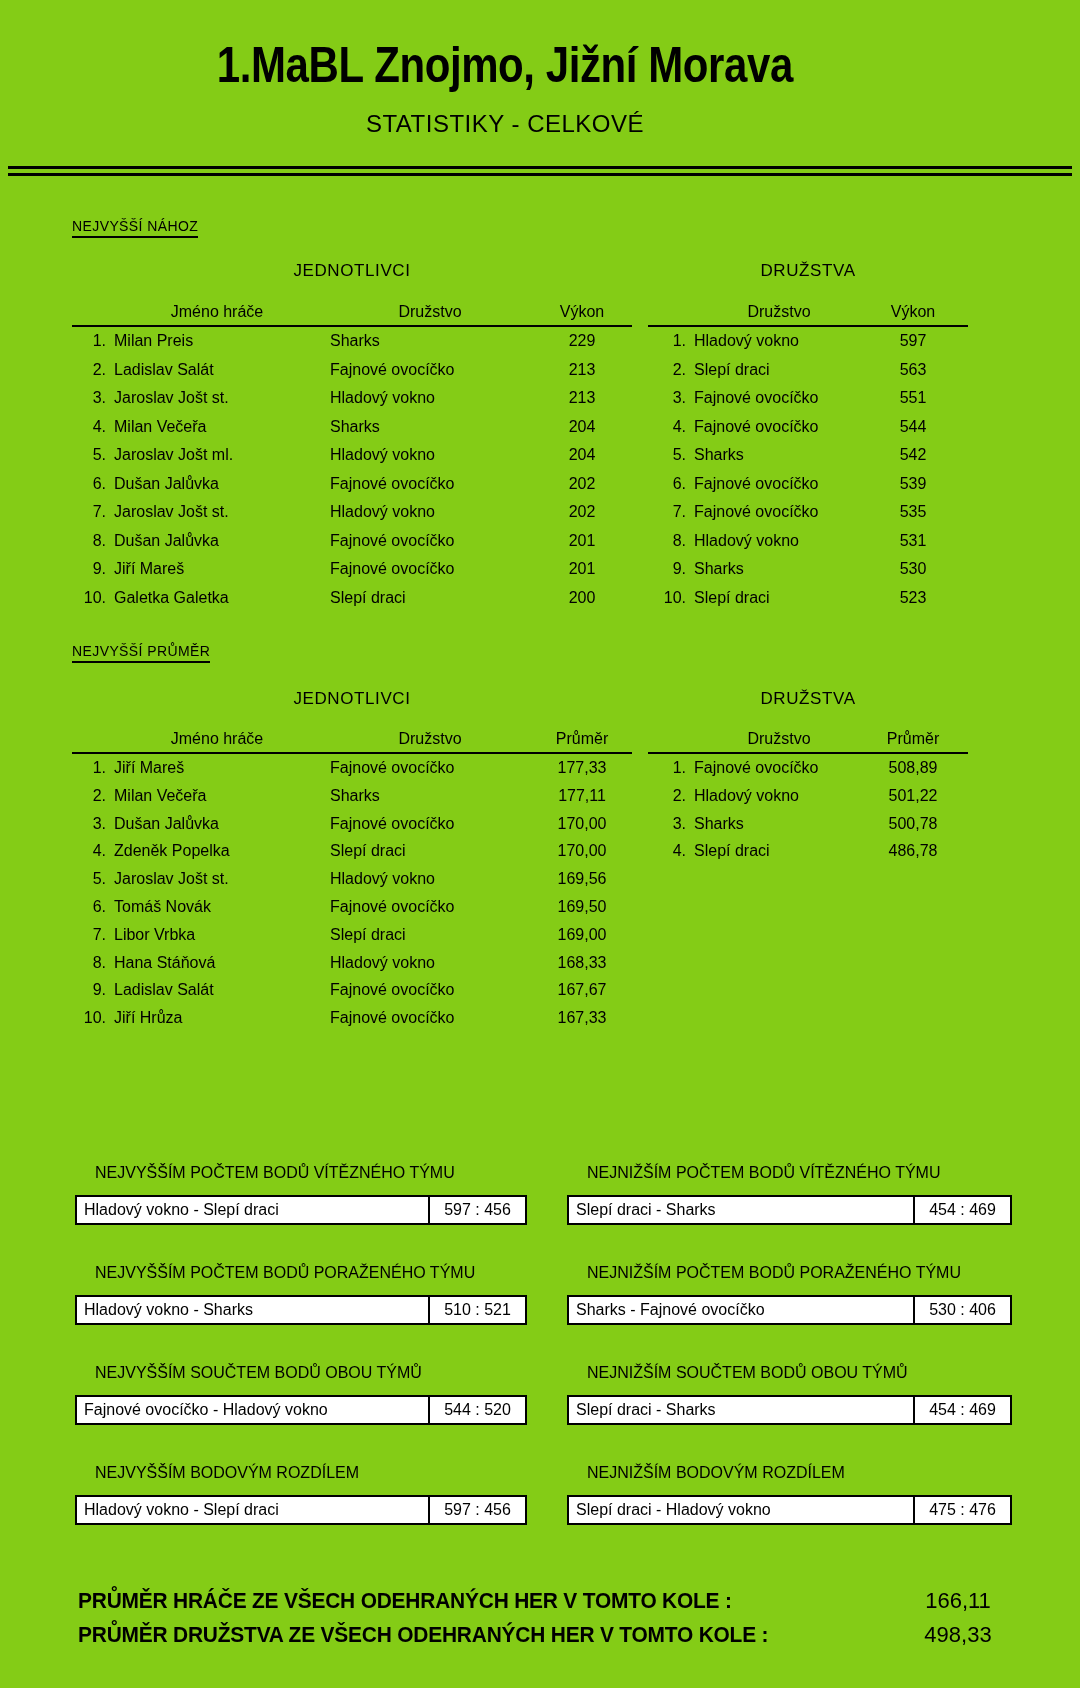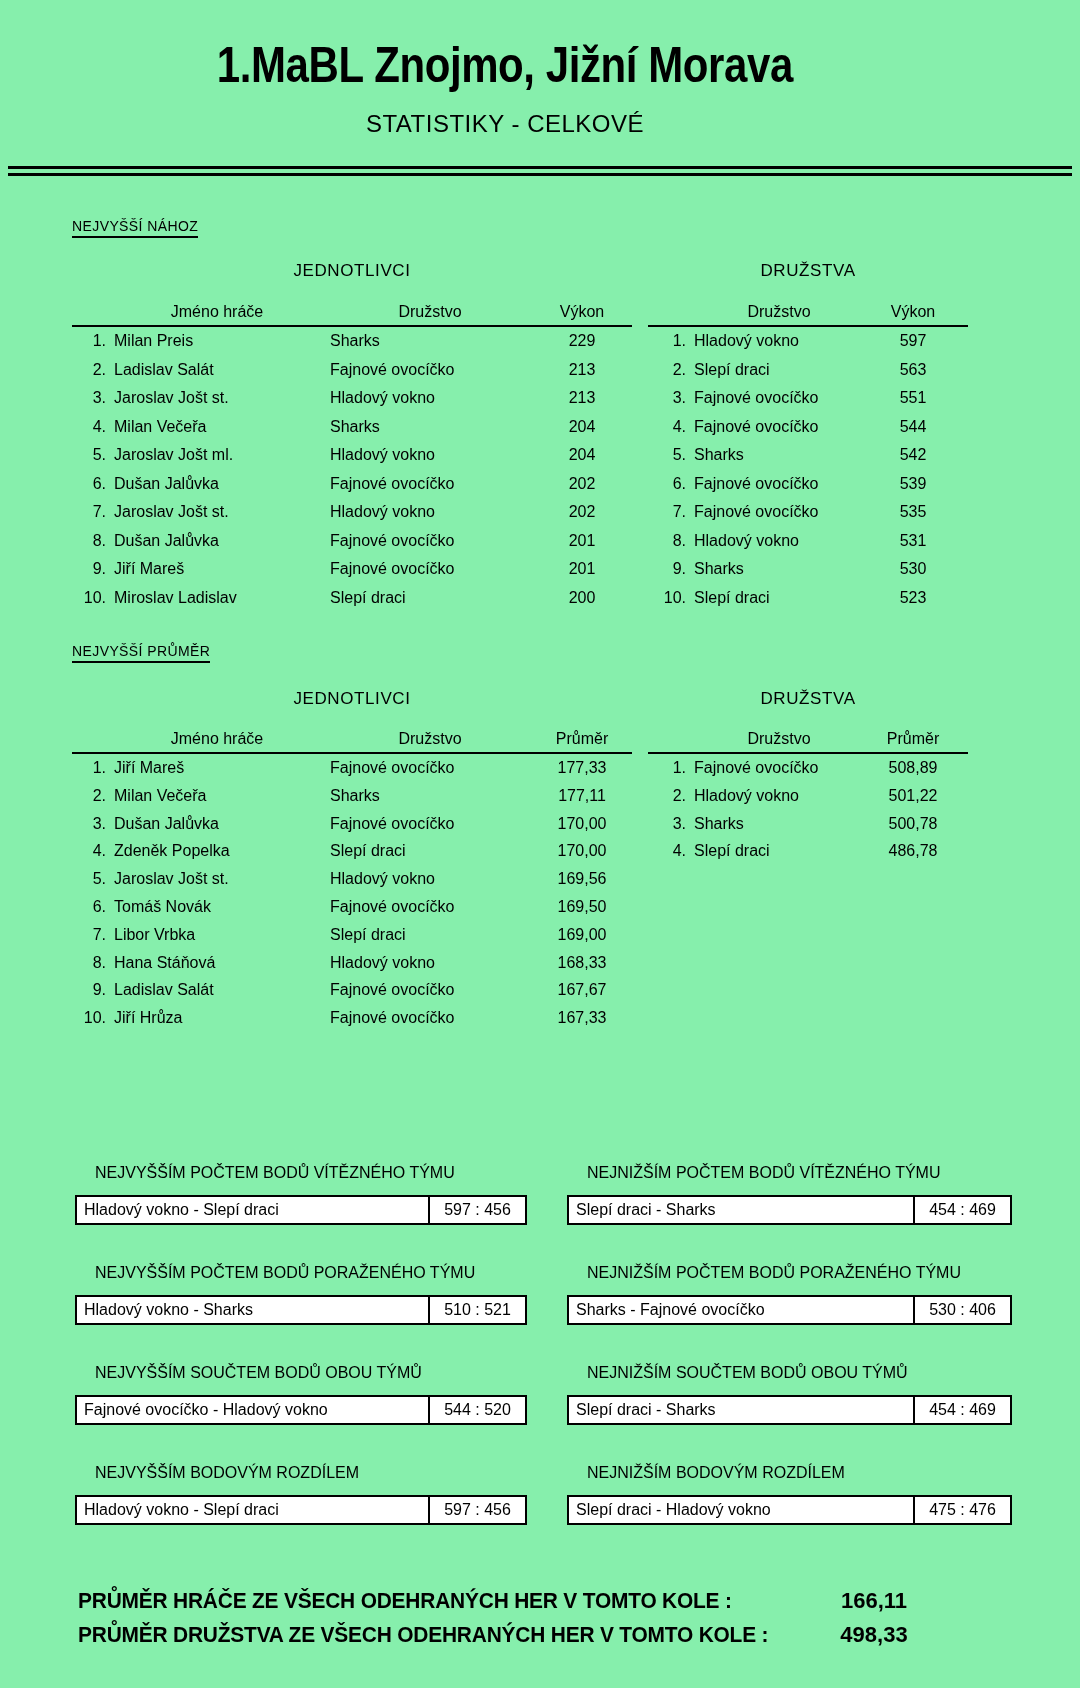--- a/index.html
+++ b/index.html
@@ -1,19 +1,19 @@
 <!DOCTYPE html>
 <html><head>
 <meta charset="utf-8">
 <style>
   html, body { margin:0; padding:0; background:#e8e8e8; }
   .page {
     position:relative;
     width:1080px; height:1688px;
-    background:#86efac;
+    background:#84cc16;
     color:#000000;
     font-family:"Liberation Sans", "DejaVu Sans", sans-serif;
     overflow:hidden;
     margin:0 auto;
   }
   
   .title { position:absolute; top:36px; left:0; width:1010px; text-align:center; }
   .title-text {
     display:inline-block; font-weight:bold; font-size:50px;
     transform:scaleX(0.84); transform-origin:50% 50%;
@@ -77,22 +77,22 @@
   .match-teams { flex:1; line-height:26px; padding-left:7px; font-size:16px; white-space:nowrap; overflow:hidden; }
   .match-score { width:95px; border-left:2px solid #000; text-align:center; line-height:26px; font-size:16px; white-space:nowrap; }
   
   .summary { position:absolute; left:78px; top:1584px; width:930px; }
   .summary-line { position:relative; height:34px; line-height:34px; }
   .sum-label {
     display:inline-block; transform:scaleX(0.95); transform-origin:0 50%;
     font-weight:bold; font-size:22px; white-space:nowrap; letter-spacing:-0.2px;
   }
   .sum-value {
-    position:absolute; left:736px; top:0; width:120px;
-    text-align:center; font-weight:bold; font-size:22px;
+    position:absolute; left:820px; top:0; width:120px;
+    text-align:center; font-weight:normal; font-size:22px;
   }
 </style>
 </head>
 <body>
 
 <div class="page">
 
   <div class="title">
     <span class="title-text">1.MaBL Znojmo, Jižní Morava</span>
   </div>
@@ -170,21 +170,21 @@
 
       <div class="row">
         <span class="c c-rank">9.</span>
         <span class="c c-name">Jiří Mareš</span>
         <span class="c c-team">Fajnové ovocíčko</span>
         <span class="c c-val">201</span>
       </div>
 
       <div class="row">
         <span class="c c-rank">10.</span>
-        <span class="c c-name">Miroslav Ladislav</span>
+        <span class="c c-name">Galetka Galetka</span>
         <span class="c c-team">Slepí draci</span>
         <span class="c c-val">200</span>
       </div>
 
   </div>
 
   <div class="rtable s1">
     <div class="thead">
       <span class="h h-team">Družstvo</span>
       <span class="h h-val">Výkon</span>

